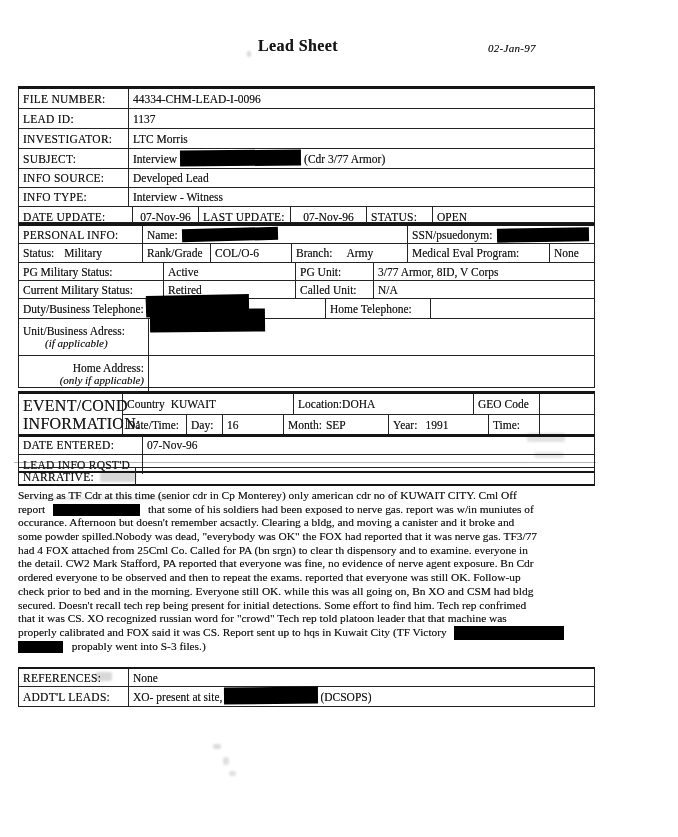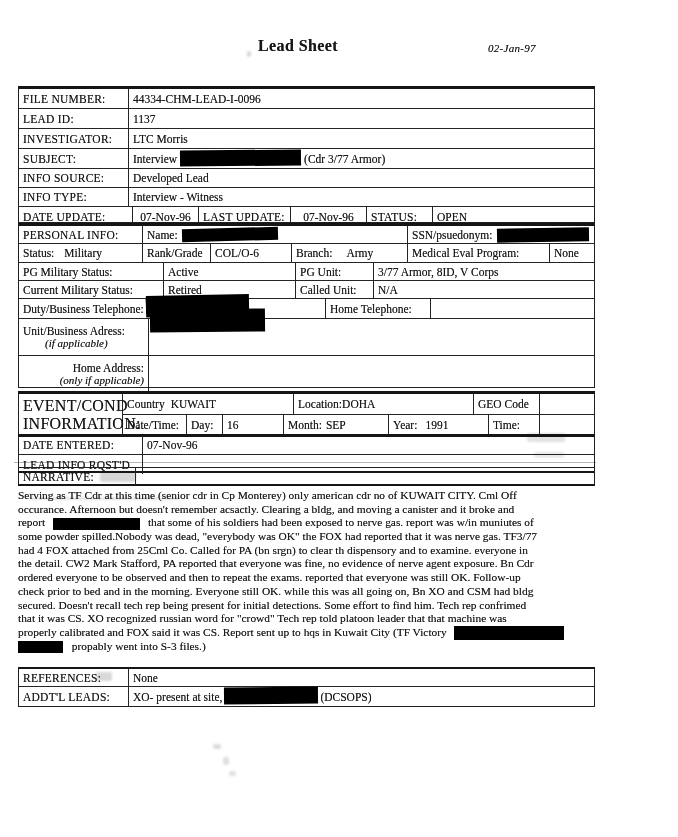--- a/index.html
+++ b/index.html
@@ -277,26 +277,26 @@
     <div class="row last" style="height:17px;">
       <div class="cell" style="width:117px;">
           <span class="lab">NARRATIVE:</span>
         </div>
       <div class="cell nb" style="flex:1;"></div>
     </div>
   </div>
 
   <div class="narr">
     <div>Serving as TF Cdr at this time (senior cdr in Cp Monterey) only american cdr no of KUWAIT CITY.  Cml Off</div>
-    <div>occurance.  Afternoon but doesn't remember acsactly.  Clearing a bldg, and moving a canister and it broke and</div>
     <div>
       <span>report</span>
       <span class="ri" style="width:87px;height:12px;margin:0 5px;"></span>
       <span>that some of his soldiers had been exposed to nerve gas.  report was w/in muniutes of</span>
     </div>
+    <div>occurance.  Afternoon but doesn't remember acsactly.  Clearing a bldg, and moving a canister and it broke and</div>
     <div>some powder spilled.Nobody was dead, "everybody was OK"  the FOX had reported that it was nerve gas.  TF3/77</div>
     <div>had 4 FOX attached from 25Cml Co.  Called for PA (bn srgn) to clear th dispensory and to examine. everyone in</div>
     <div>the detail.  CW2 Mark Stafford, PA reported that everyone was fine, no evidence of nerve agent exposure.  Bn Cdr</div>
     <div>ordered everyone to be observed and then to repeat the exams.  reported that everyone was still OK.  Follow-up</div>
     <div>check prior to bed and in the morning.  Everyone still OK.  while this was all going on, Bn XO and CSM had bldg</div>
     <div>secured.  Doesn't recall tech rep being present for initial detections.  Some effort to find him.  Tech rep confrimed</div>
     <div>that it was CS.  XO recognized russian word for "crowd"  Tech rep told platoon leader that that machine was</div>
     <div>
       <span>properly calibrated and FOX said it was CS.  Report sent up to hqs in Kuwait City (TF Victory</span>
       <span class="ri" style="width:110px;height:14px;margin-left:4px;"></span>

